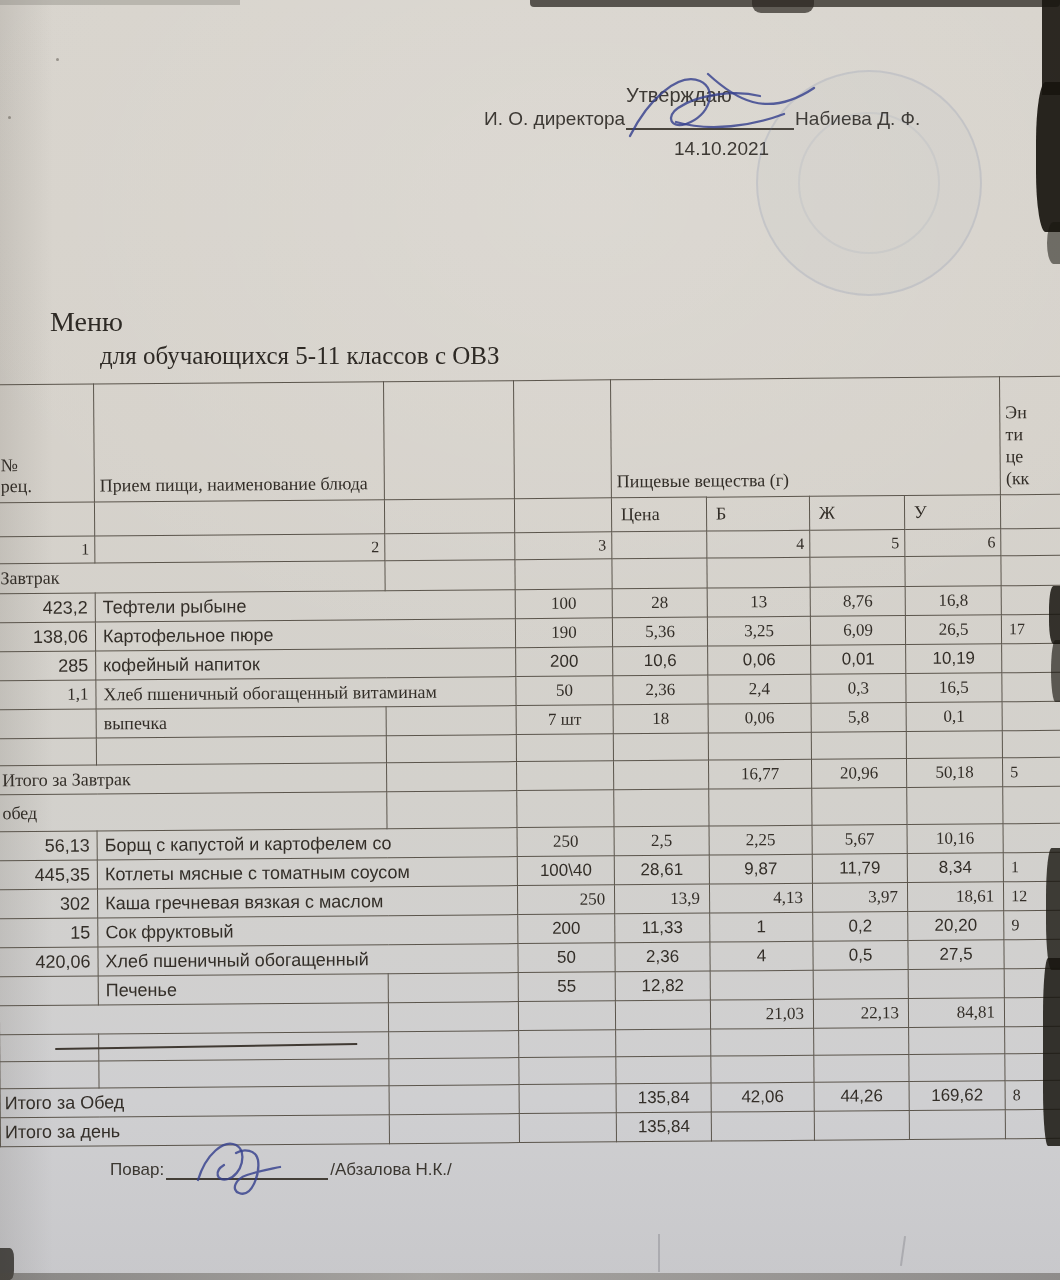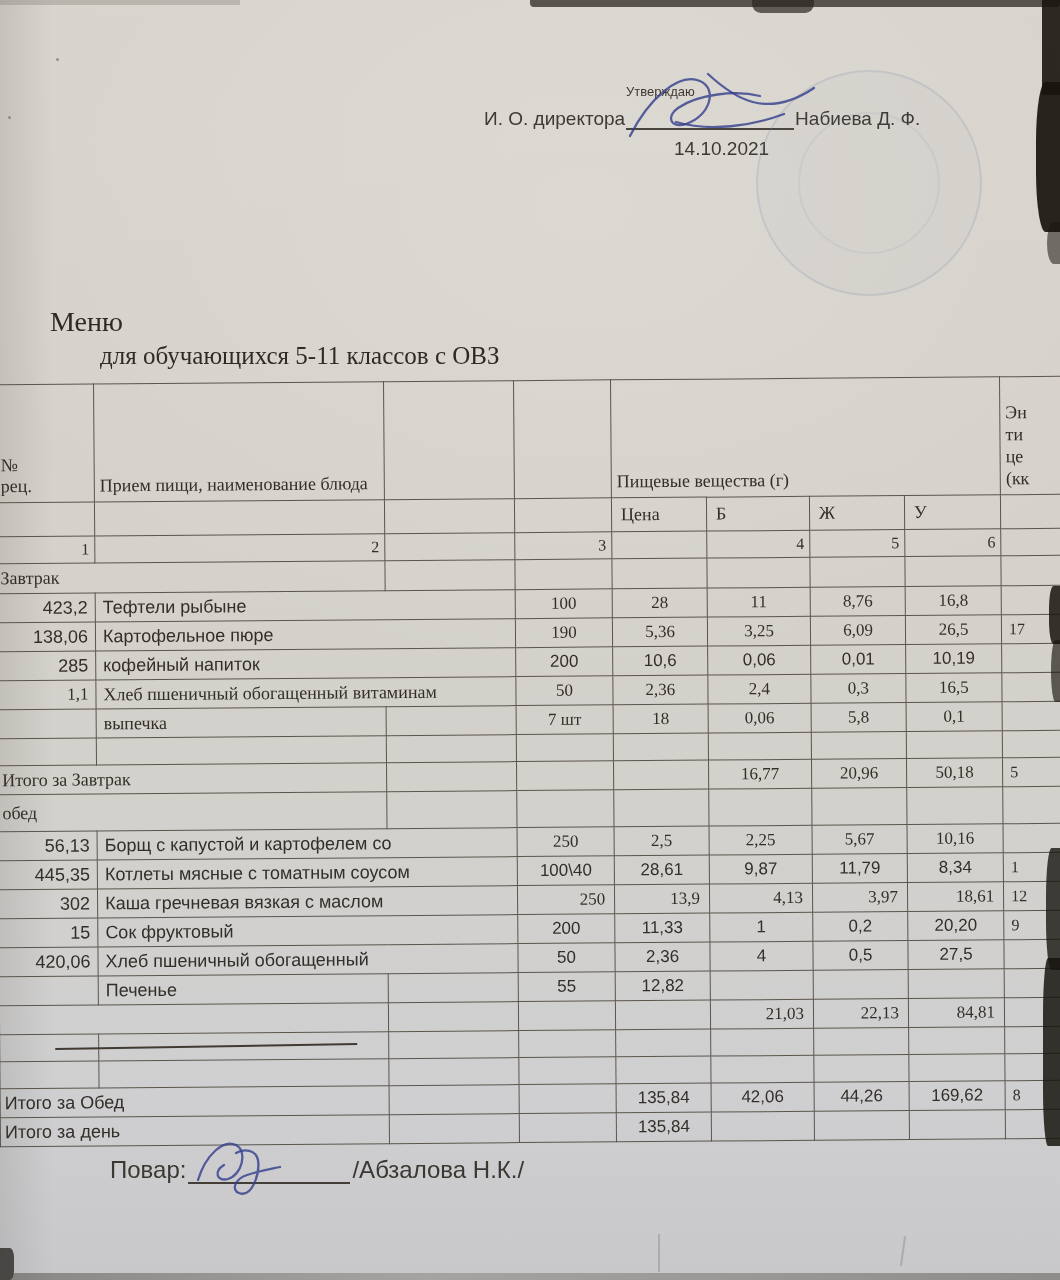--- a/index.html
+++ b/index.html
@@ -5,21 +5,21 @@
   html,body{margin:0;padding:0;background:#15130f;}
   .paper{
     position:relative;width:1060px;height:1280px;overflow:hidden;
     color:#332e29;font-family:"Liberation Serif",serif;
     background:
       radial-gradient(90% 55% at 55% 16%, rgba(255,255,255,0.12), rgba(0,0,0,0) 70%),
       linear-gradient(90deg, rgba(70,64,56,0.12), rgba(0,0,0,0) 5%),
       linear-gradient(180deg,#d8d4cd 0%,#d6d2cb 35%,#d3d1cc 62%,#cfcfd1 86%,#c8c8cb 100%);
   }
   
-  .approve-label{position:absolute;left:626px;top:84px;font-family:"Liberation Sans",sans-serif;font-size:13px;color:#3d3934;}
+  .approve-label{position:absolute;left:626px;top:84px;font-family:"Liberation Sans",sans-serif;font-size:20px;color:#3d3934;}
   .director-line{position:absolute;left:484px;top:108px;display:flex;align-items:flex-end;font-family:"Liberation Sans",sans-serif;font-size:19px;color:#3d3934;}
   .sig-underline{width:168px;border-bottom:2px solid #49443d;height:20px;margin:0 1px;}
   .approve-date{position:absolute;left:674px;top:138px;font-family:"Liberation Sans",sans-serif;font-size:19px;font-weight:400;color:#3d3934;}
   .stamp{position:absolute;left:756px;top:70px;width:222px;height:222px;border-radius:50%;
     border:2px solid rgba(105,125,165,0.17);background:rgba(130,150,190,0.04);}
   .stamp::after{content:"";position:absolute;inset:40px;border-radius:50%;border:2px solid rgba(105,125,165,0.09);}
   .dir-sig{position:absolute;left:618px;top:64px;}
   .cook-sig{position:absolute;left:186px;top:1130px;}
   .sigpath{stroke:#36418d;stroke-width:2.3;fill:none;stroke-linecap:round;opacity:.82;}
   
@@ -40,21 +40,21 @@
   td.name{text-align:left;padding-left:7px;font-size:18px;}
   td.lbl{text-align:left;padding-left:4px;font-size:18px;}
   td.val{text-align:center;}
   td.edge{text-align:left;padding-left:7px;font-size:16px;}
   tr.n-sans td.name,tr.n-sans td.rec,tr.n-sans td.lbl{font-family:"Liberation Sans",sans-serif;font-size:18px;}
   tr.v-sans td.val{font-family:"Liberation Sans",sans-serif;}
   tr.v-right td.val{text-align:right;padding-right:9px;}
   td.dashhost{overflow:visible;position:relative;}
   .pen-dash{position:absolute;left:-44px;top:12px;width:302px;height:2px;background:#403a33;transform:rotate(-0.5deg);}
   
-  .cook-line{position:absolute;left:110px;top:1156px;display:flex;align-items:flex-end;font-family:"Liberation Sans",sans-serif;font-size:24px;color:#3b3731;}
+  .cook-line{position:absolute;left:110px;top:1156px;display:flex;align-items:flex-end;font-family:"Liberation Sans",sans-serif;font-size:17px;color:#3b3731;}
   .cook-underline{width:162px;border-bottom:2px solid #433e37;height:22px;margin:0 2px;}
   
   .blob{position:absolute;background:#18150f;}
   .b-topstrip{left:530px;top:0;width:530px;height:7px;background:#2b2721;opacity:.75;border-radius:0 0 4px 4px;}
   .b-topnotch{left:752px;top:0;width:62px;height:13px;background:#2b2721;opacity:.7;border-radius:0 0 9px 9px;}
   .b-r1{left:1042px;top:0;width:18px;height:95px;opacity:.9;}
   .b-r2{left:1036px;top:82px;width:24px;height:150px;opacity:.92;border-radius:40% 0 0 40%;}
   .b-r3{left:1047px;top:222px;width:13px;height:42px;opacity:.55;border-radius:50% 0 0 50%;}
   .b-r4{left:1049px;top:586px;width:11px;height:58px;opacity:.85;border-radius:40% 0 0 40%;}
   .b-r5{left:1051px;top:640px;width:9px;height:62px;opacity:.65;border-radius:50% 0 0 50%;}
@@ -153,21 +153,21 @@
             <td class="val"></td>
             <td class="val"></td>
             <td class="val"></td>
             <td class="edge"></td>
           </tr>
           <tr class="r-dish n-sans">
             <td class="rec">423,2</td>
             <td class="name" colspan="2">Тефтели рыбыне</td>
             <td class="val">100</td>
             <td class="val">28</td>
-            <td class="val">11</td>
+            <td class="val">13</td>
             <td class="val">8,76</td>
             <td class="val">16,8</td>
             <td class="edge"></td>
           </tr>
           <tr class="r-dish n-sans">
             <td class="rec">138,06</td>
             <td class="name" colspan="2">Картофельное пюре</td>
             <td class="val">190</td>
             <td class="val">5,36</td>
             <td class="val">3,25</td>

